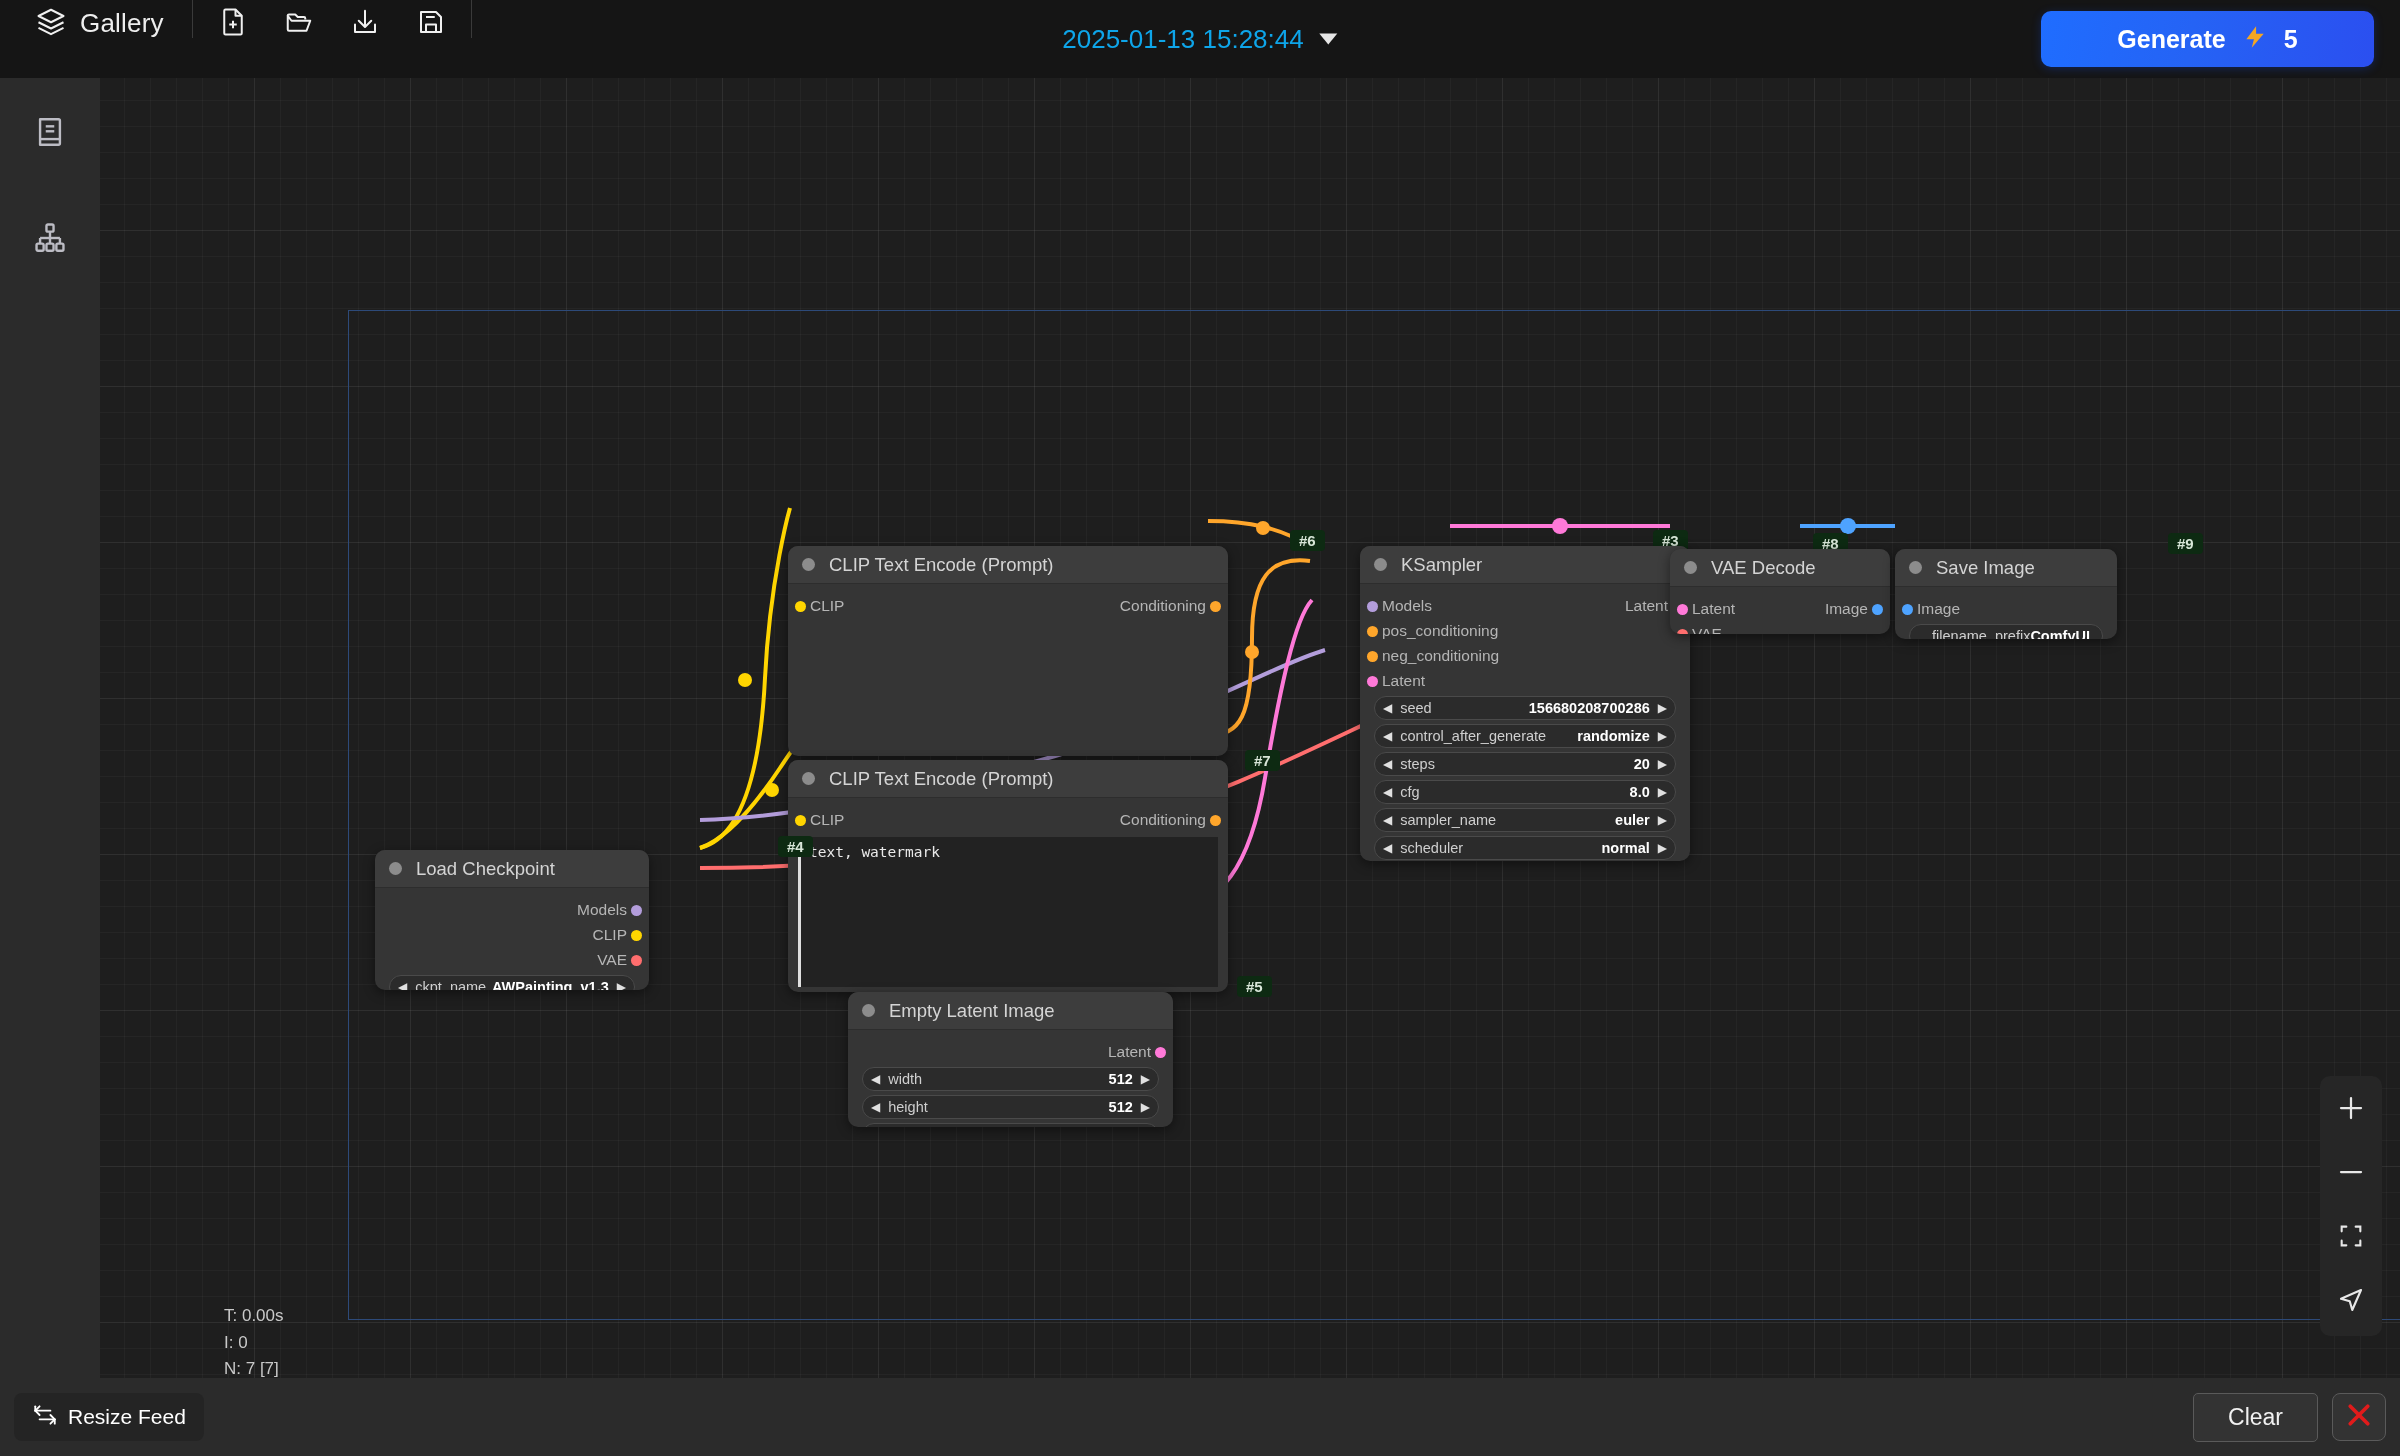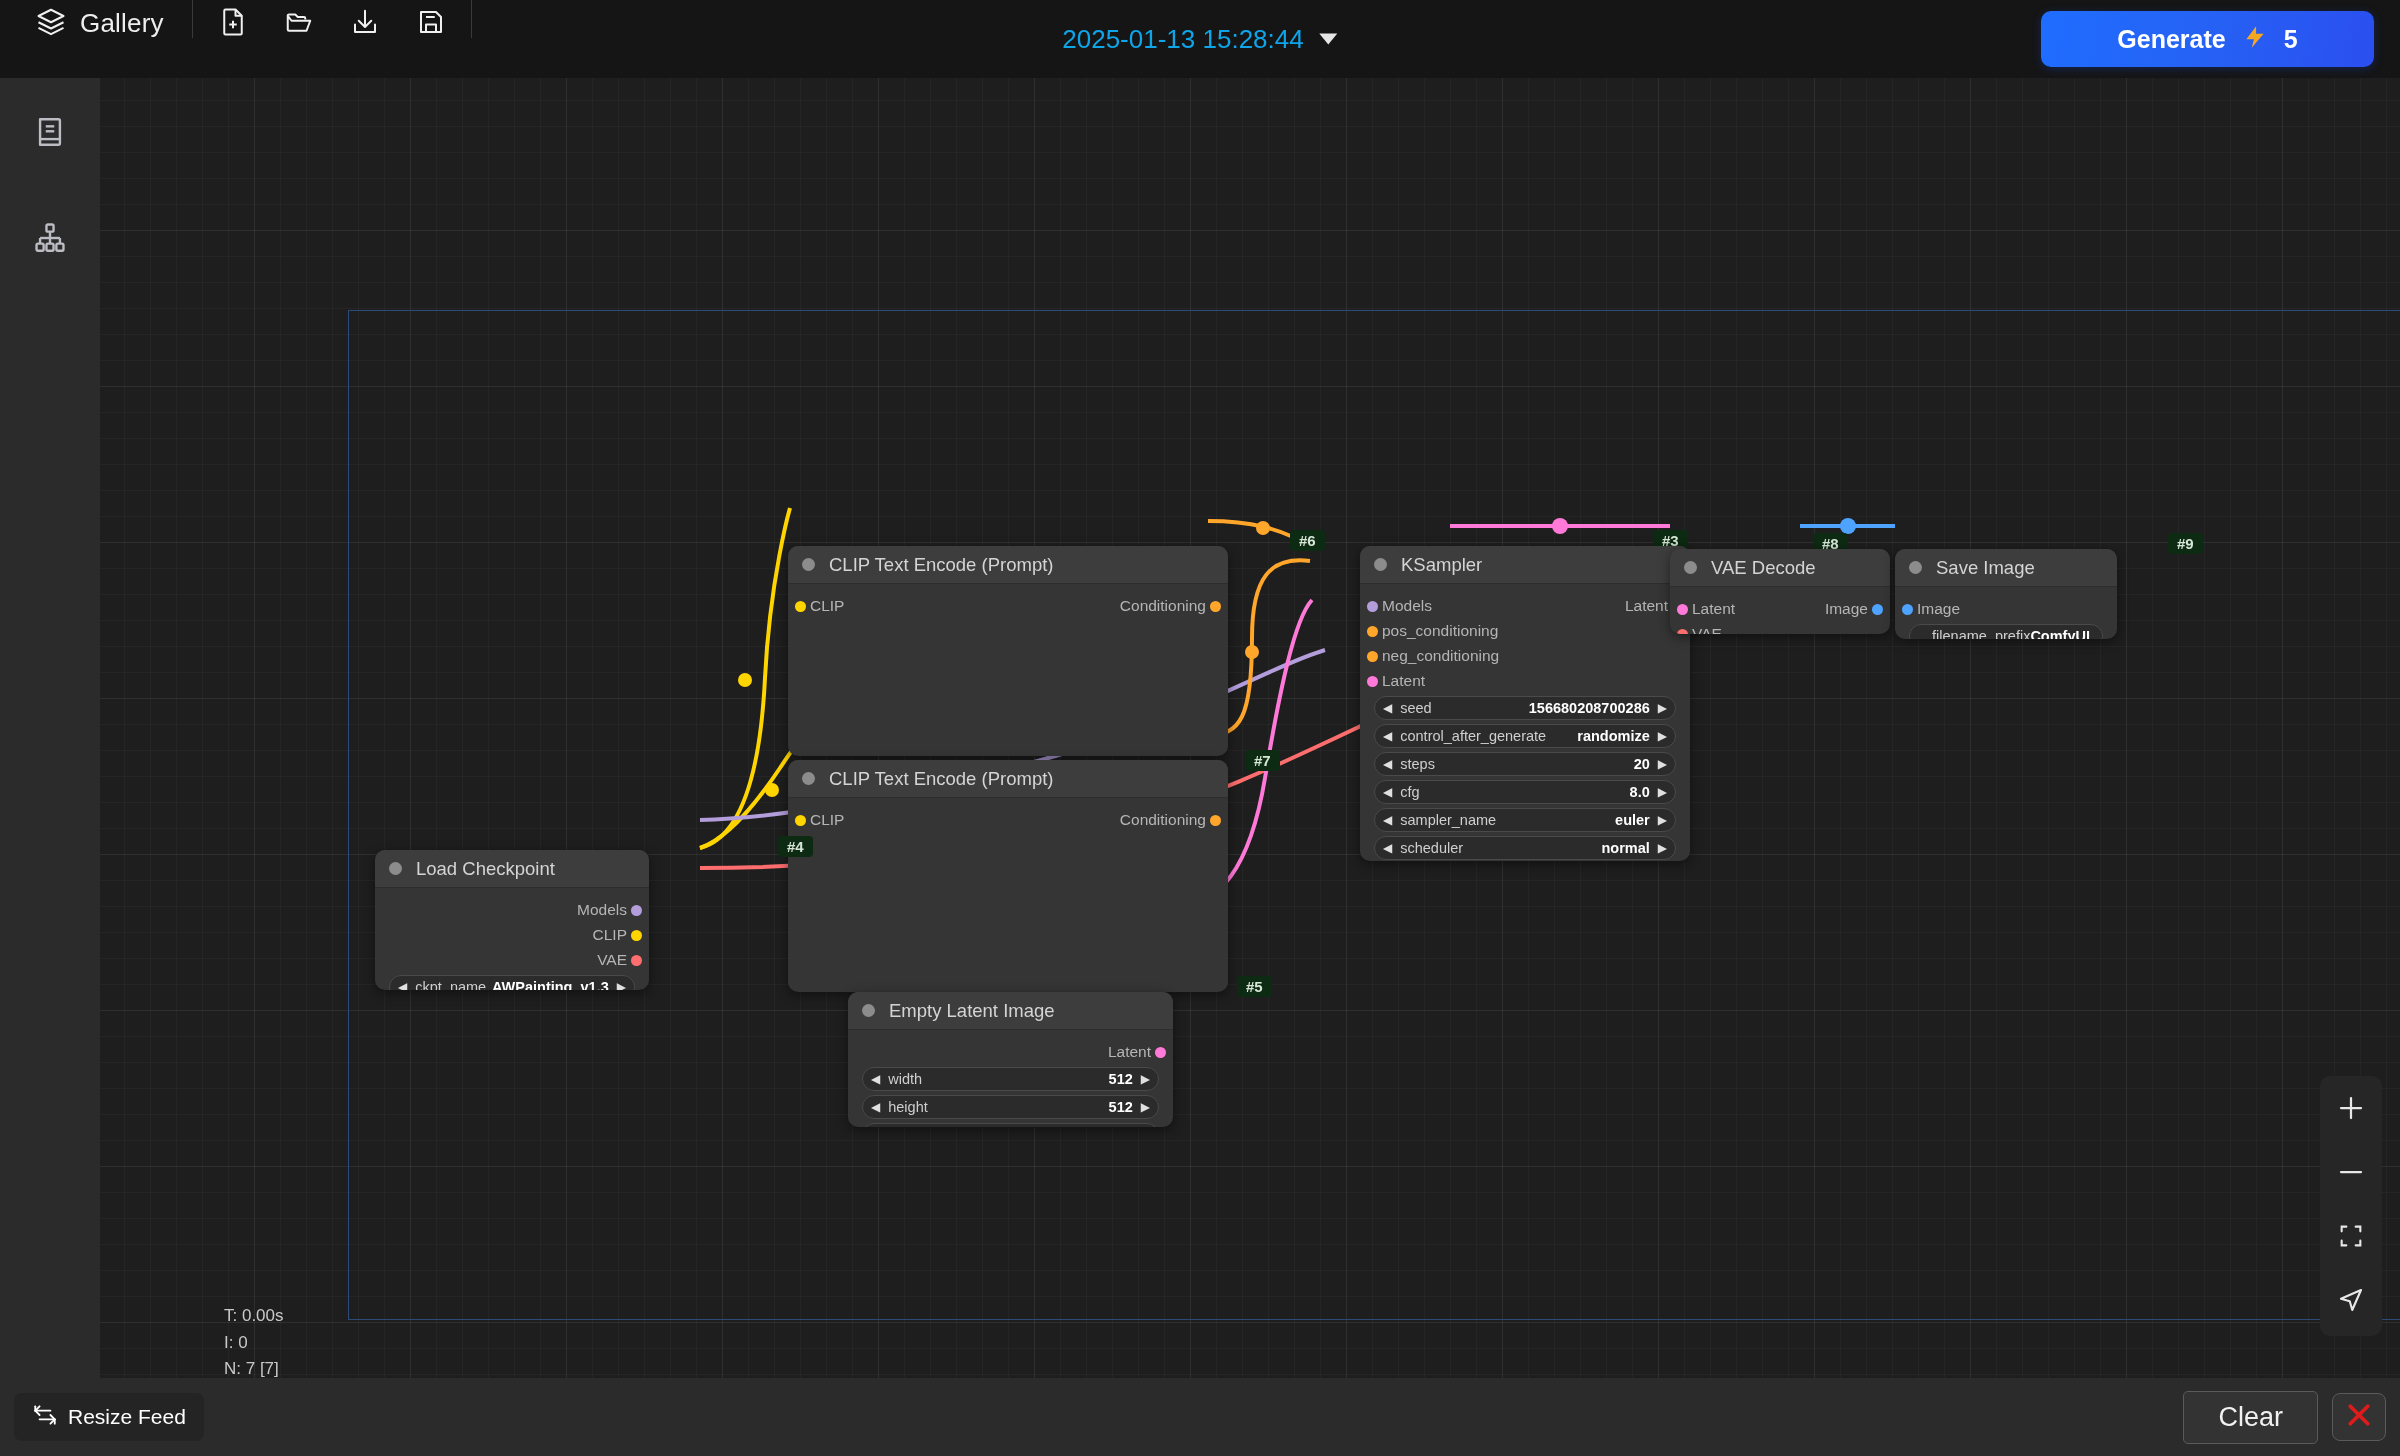--- a/index.html
+++ b/index.html
@@ -142,21 +142,21 @@
     justify-content: space-between; padding: 0 14px; z-index: 50;
   }
   .resize-feed {
     display: flex; align-items: center; gap: 10px; background: #242424;
     border-radius: 8px; padding: 9px 18px; cursor: pointer;
   }
   .resize-feed .rf-label { color: #ffffff; font-size: 21px; }
   .bottom-right { display: flex; align-items: center; gap: 14px; }
   .clear-btn {
     background: #333333; border: 1px solid #5a5a5a; border-radius: 5px;
-    color: #f1f1f1; font-size: 27px; padding: 10px 34px; cursor: pointer;
+    color: #f1f1f1; font-size: 23px; padding: 10px 34px; cursor: pointer;
   }
   .close-btn {
     background: #333333; border: 1px solid #5a5a5a; border-radius: 8px;
     width: 54px; height: 48px; display: flex; align-items: center;
     justify-content: center; cursor: pointer;
   }
 </style>
 </head>
 <body>
 
@@ -306,20 +306,21 @@
         <span class="node-dot"></span>
         <span class="node-title">CLIP Text Encode (Prompt)</span>
       </div>
       <div class="node-body">
         <div class="io-split">
           <span class="port left" style="background:#ffd500;"></span>
           <span class="io-label">CLIP</span>
           <span class="io-label">Conditioning</span>
           <span class="port right" style="background:#ffa62b;"></span>
         </div>
+        <div class="textarea" style="height:150px;">text, watermark</div>
       </div>
     </div>
 
     <div class="badge" style="left:1553px; top:452px;">#3</div>
     <div class="node" style="left:1260px; top:468px; width:330px; height:315px;">
       <div class="node-head">
         <span class="node-dot"></span>
         <span class="node-title">KSampler</span>
       </div>
       <div class="node-body">

